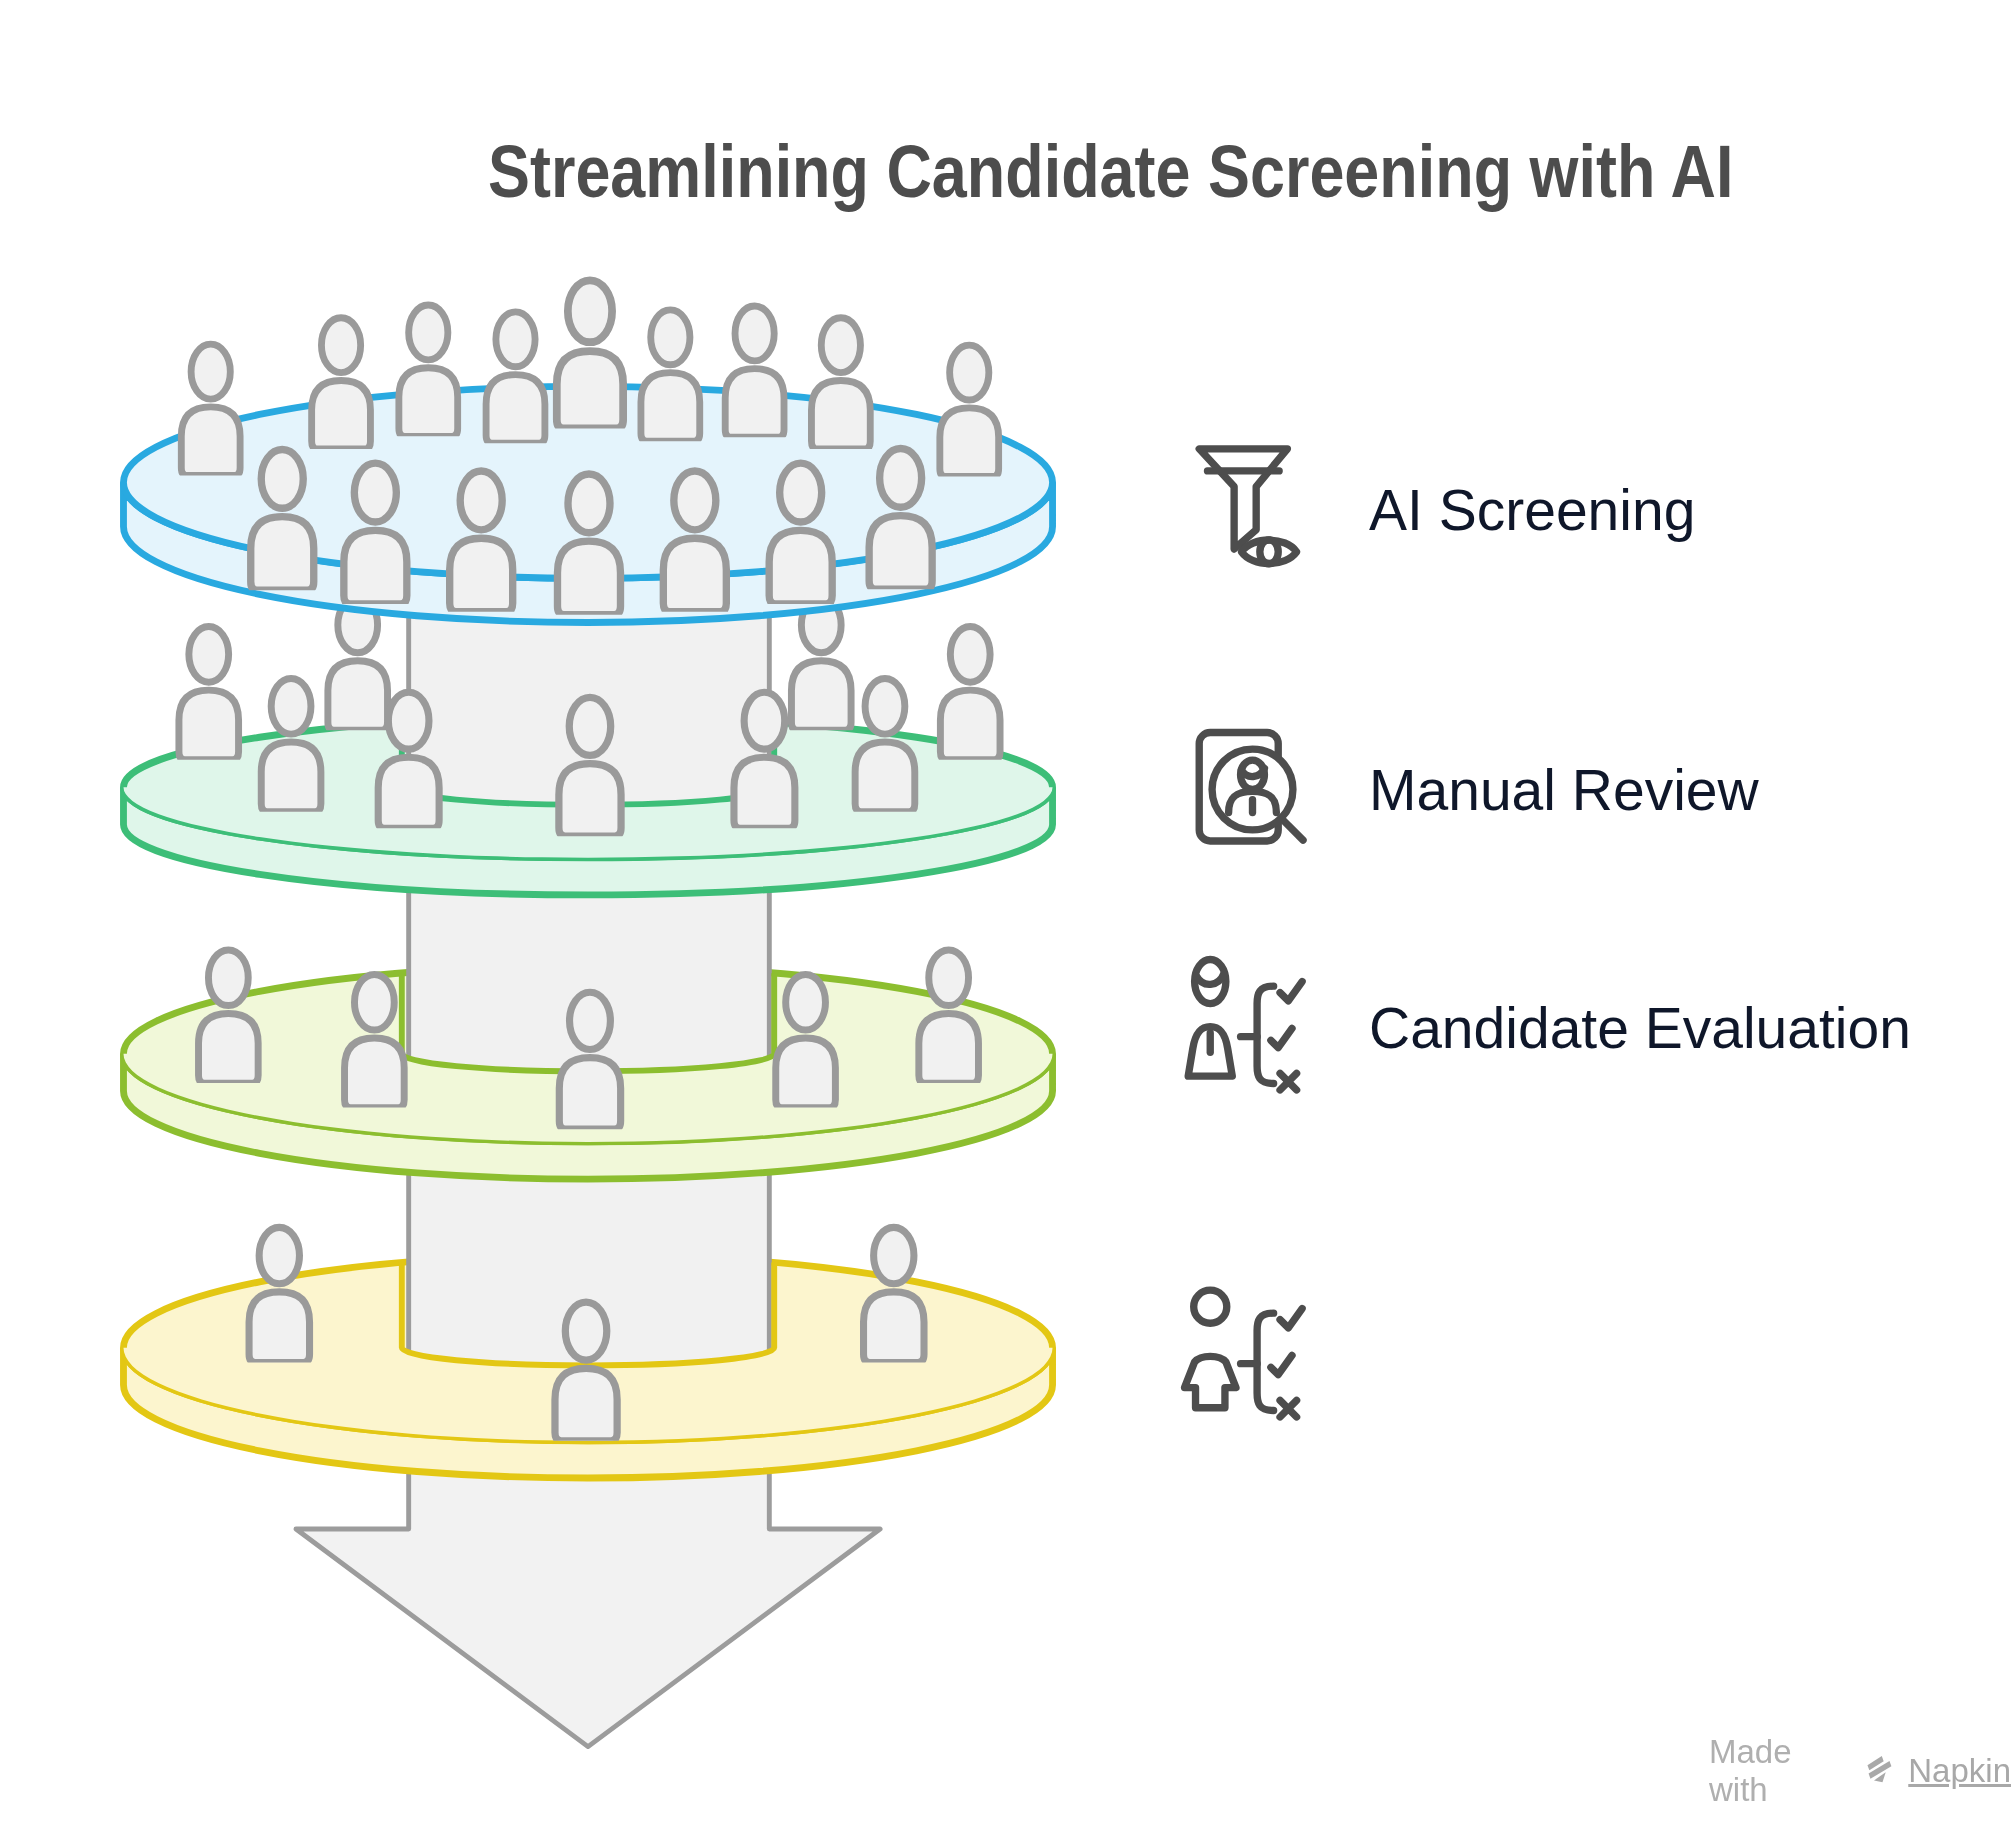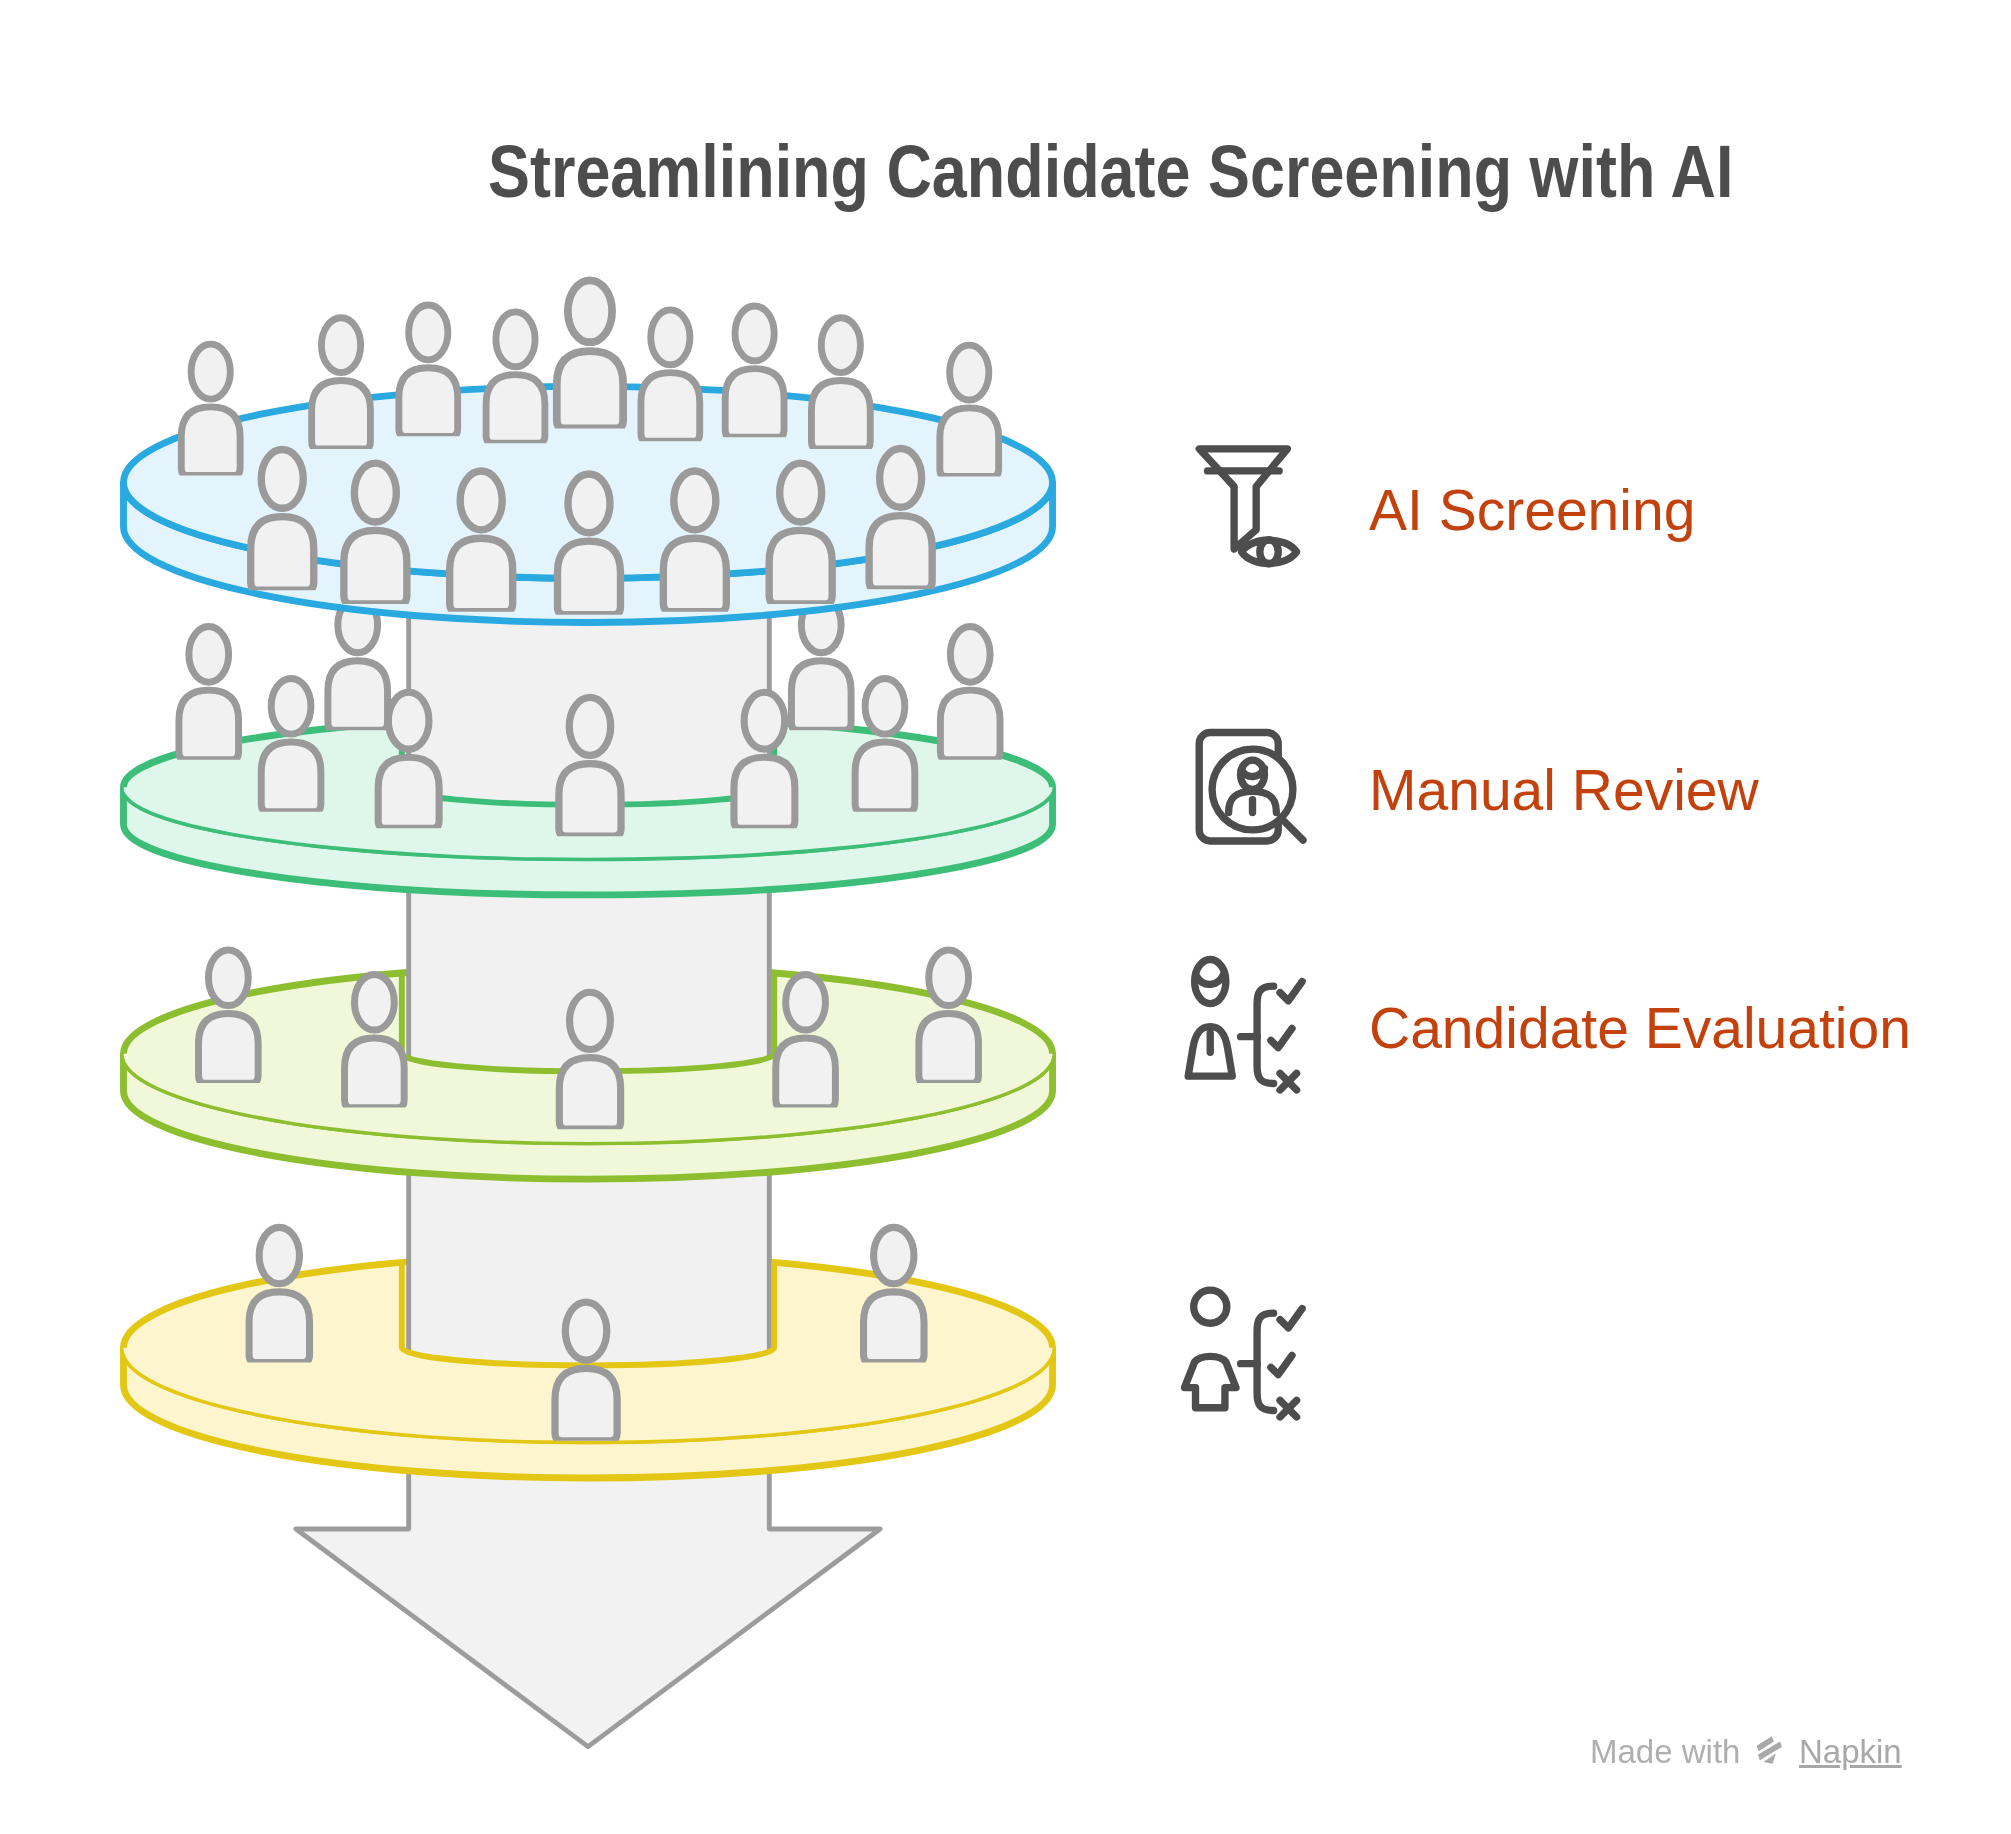--- a/index.html
+++ b/index.html
@@ -19,24 +19,24 @@
   .hole{fill:none;stroke:var(--sc);stroke-width:6;}
   .shaft{fill:#F1F1F1;stroke:#9C9C9C;stroke-width:5;}
   .arrow{fill:#F2F2F2;stroke:#9C9C9C;stroke-width:5;stroke-linejoin:round;}
   .legend-row{
     position:absolute;left:1179px;height:147px;display:flex;align-items:center;gap:43px;
   }
   .legend-row .licon{flex:0 0 auto;}
   .licon .st{stroke:#4D4D4D;fill:none;stroke-width:8;stroke-linecap:round;stroke-linejoin:round;}
   .licon .stw{stroke:#4D4D4D;fill:#ffffff;stroke-width:8;stroke-linecap:round;stroke-linejoin:round;}
   .legend-label{
-    font-size:57px;color:#c2410c;white-space:nowrap;letter-spacing:0;
+    font-size:57px;color:#0f172a;white-space:nowrap;letter-spacing:0;
   }
   .footer{
-    position:absolute;left:1590px;top:1733px;display:flex;align-items:center;gap:11.8px;
+    position:absolute;left:1709px;top:1733px;display:flex;align-items:center;gap:11.8px;
     font-size:33px;color:#AFAFAF;
   }
   .footer .brand{color:#A8A8A8;text-decoration:underline;}
   .napkin-logo path{fill:#A9A9A9;}
 </style>
 </head>
 <body>
 
 <svg class="diagram-svg" width="2011" height="1835" viewBox="0 0 2052 1872">
   <defs>

